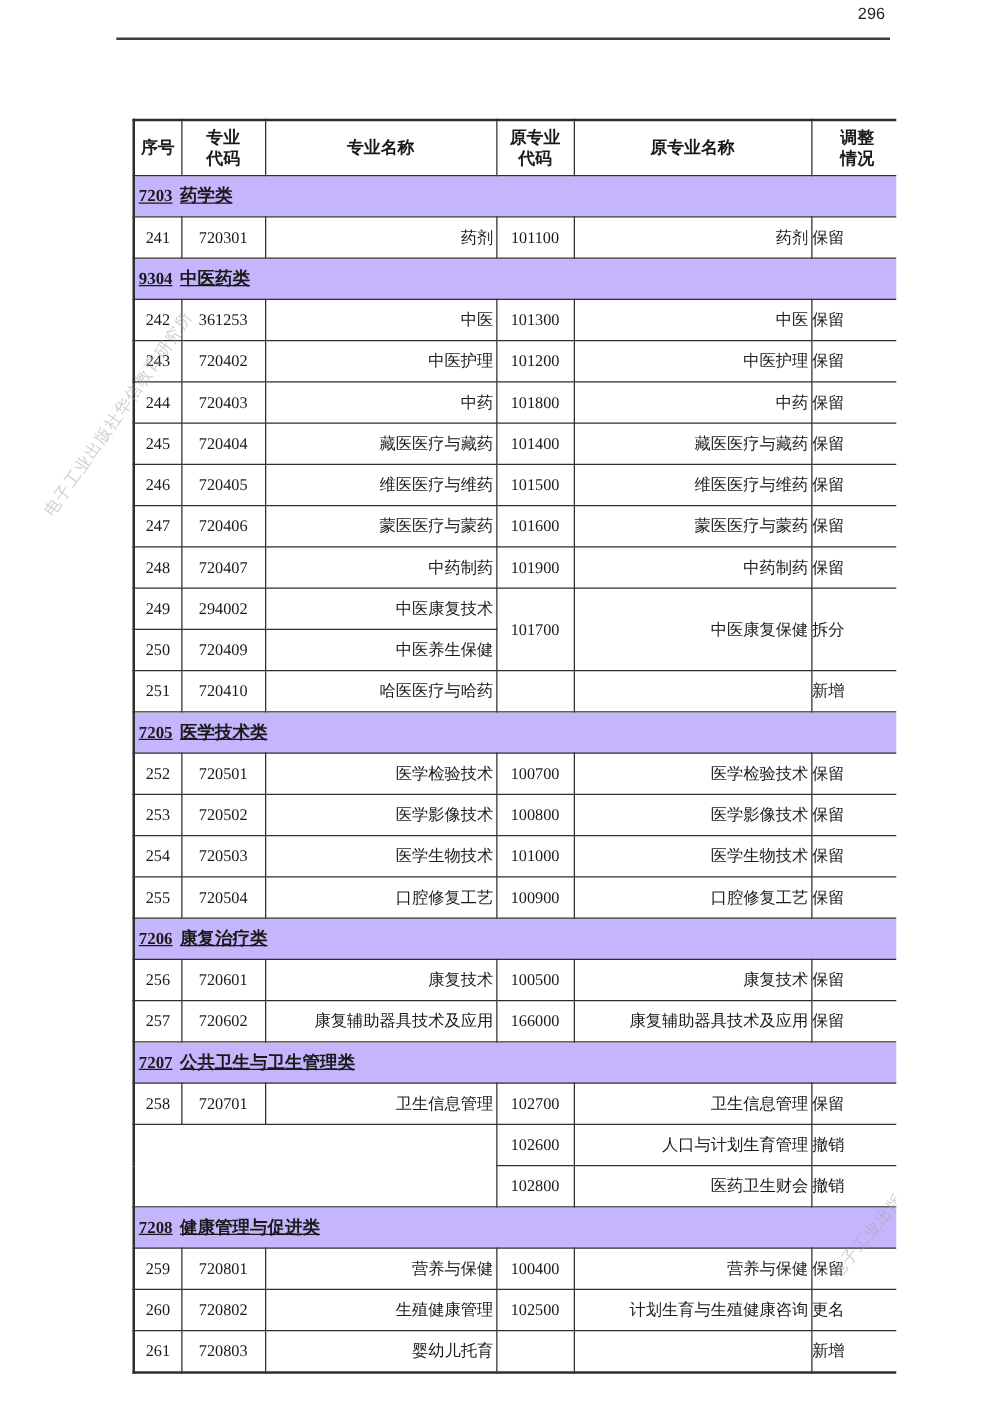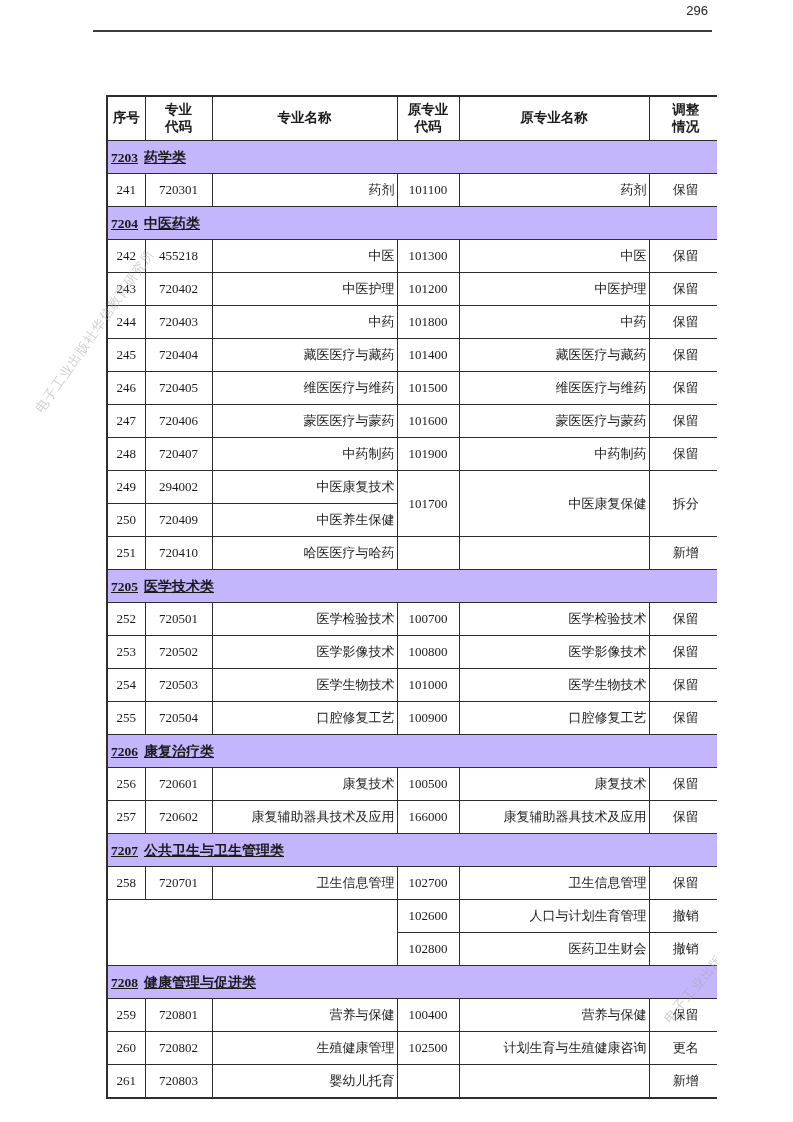--- a/index.html
+++ b/index.html
@@ -96,21 +96,20 @@
     font-family: "Liberation Serif", serif;
     font-size: 13px;
     padding: 0;
   }
   td.c-name {
     text-align: right;
     font-size: 13px;
     padding: 0 2px 0 3px;
   }
   td.c-status {
-    text-align: center;
     font-size: 13px;
     padding: 0;
   }
   td.c-merged { padding: 0; }
 </style>
 </head>
 <body>
 
 <div class="page">
 
@@ -148,25 +147,25 @@
         </tr>
         <tr>
           <td class="c-num">241</td>
           <td class="c-num">720301</td>
           <td class="c-name">药剂</td>
           <td class="c-num">101100</td>
           <td class="c-name">药剂</td>
           <td class="c-status">保留</td>
         </tr>
         <tr>
-          <td class="section-cell" colspan="6"><span class="section-code">7204</span><span class="section-name">中医药类</span></td>
+          <td class="section-cell" colspan="6"><span class="section-code">9304</span><span class="section-name">中医药类</span></td>
         </tr>
         <tr>
           <td class="c-num">242</td>
-          <td class="c-num">455218</td>
+          <td class="c-num">361253</td>
           <td class="c-name">中医</td>
           <td class="c-num">101300</td>
           <td class="c-name">中医</td>
           <td class="c-status">保留</td>
         </tr>
         <tr>
           <td class="c-num">243</td>
           <td class="c-num">720402</td>
           <td class="c-name">中医护理</td>
           <td class="c-num">101200</td>

